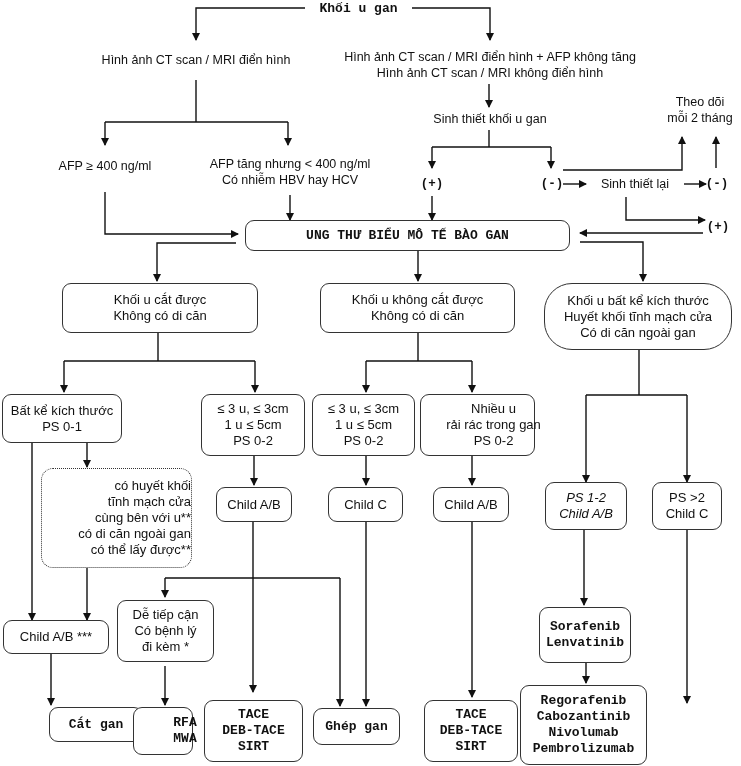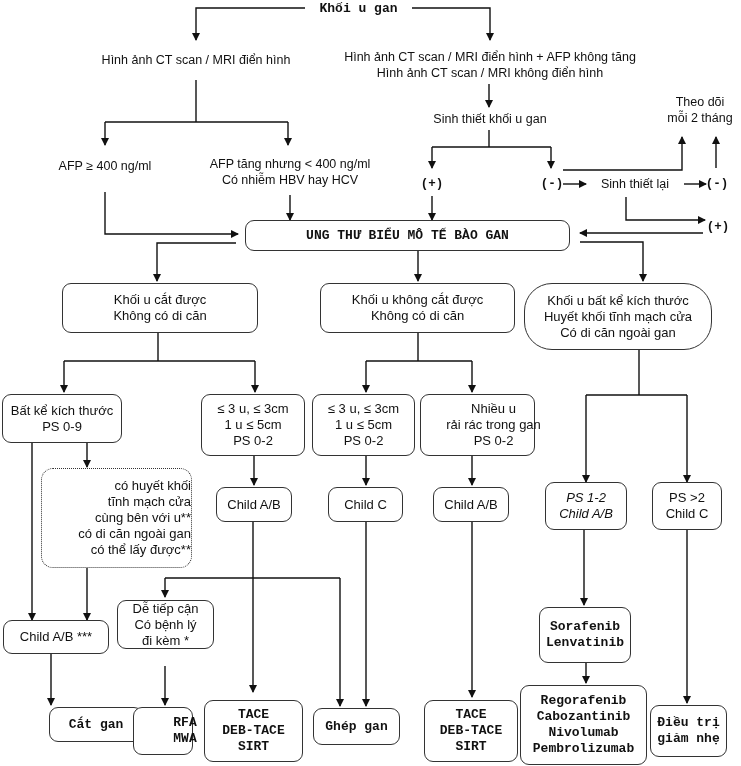--- a/index.html
+++ b/index.html
@@ -172,29 +172,29 @@
 </div>
 
 <div class="node box" style="left:62px;top:283px;width:196px;height:50px;justify-content:center;">
   <span>Khối u cắt được</span>
   <span>Không có di căn</span>
 </div>
 <div class="node box" style="left:320px;top:283px;width:195px;height:50px;">
   <span>Khối u không cắt được</span>
   <span>Không có di căn</span>
 </div>
-<div class="node box" style="left:524px;top:283px;width:188px;height:67px;border-radius:28px;">
+<div class="node box" style="left:544px;top:283px;width:188px;height:67px;border-radius:28px;">
   <span>Khối u bất kể kích thước</span>
   <span>Huyết khối tĩnh mạch cửa</span>
   <span>Có di căn ngoài gan</span>
 </div>
 
 <div class="node box" style="left:2px;top:394px;width:120px;height:49px;">
   <span>Bất kể kích thước</span>
-  <span>PS 0-9</span>
+  <span>PS 0-1</span>
 </div>
 <div class="node box" style="left:201px;top:394px;width:104px;height:62px;">
   <span>≤ 3 u, ≤ 3cm</span>
   <span>1 u ≤ 5cm</span>
   <span>PS 0-2</span>
 </div>
 <div class="node box" style="left:312px;top:394px;width:103px;height:62px;">
   <span>≤ 3 u, ≤ 3cm</span>
   <span>1 u ≤ 5cm</span>
   <span>PS 0-2</span>
@@ -228,21 +228,21 @@
 </div>
 <div class="node box" style="left:652px;top:482px;width:70px;height:48px;">
   <span>PS &gt;2</span>
   <span>Child C</span>
 </div>
 
 <div class="node box" style="left:3px;top:620px;width:106px;height:34px;">
   <span>Child A/B ***</span>
 </div>
 
-<div class="node box" style="left:117px;top:600px;width:97px;height:49px;">
+<div class="node box" style="left:117px;top:600px;width:97px;height:62px;">
   <span>Dễ tiếp cận</span>
   <span>Có bệnh lý</span>
   <span>đi kèm *</span>
 </div>
 
 <div class="node box bold" style="left:539px;top:607px;width:92px;height:56px;">
   <span>Sorafenib</span>
   <span>Lenvatinib</span>
 </div>
 
@@ -265,18 +265,14 @@
   <span>TACE</span>
   <span>DEB-TACE</span>
   <span>SIRT</span>
 </div>
 <div class="node box bold" style="left:520px;top:685px;width:127px;height:80px;">
   <span>Regorafenib</span>
   <span>Cabozantinib</span>
   <span>Nivolumab</span>
   <span>Pembrolizumab</span>
 </div>
-<div class="node box bold" style="left:650px;top:705px;width:77px;height:52px;">
-  <span>Điều trị</span>
-  <span>giảm nhẹ</span>
-</div>
 
 </div>
 
 </body></html>

